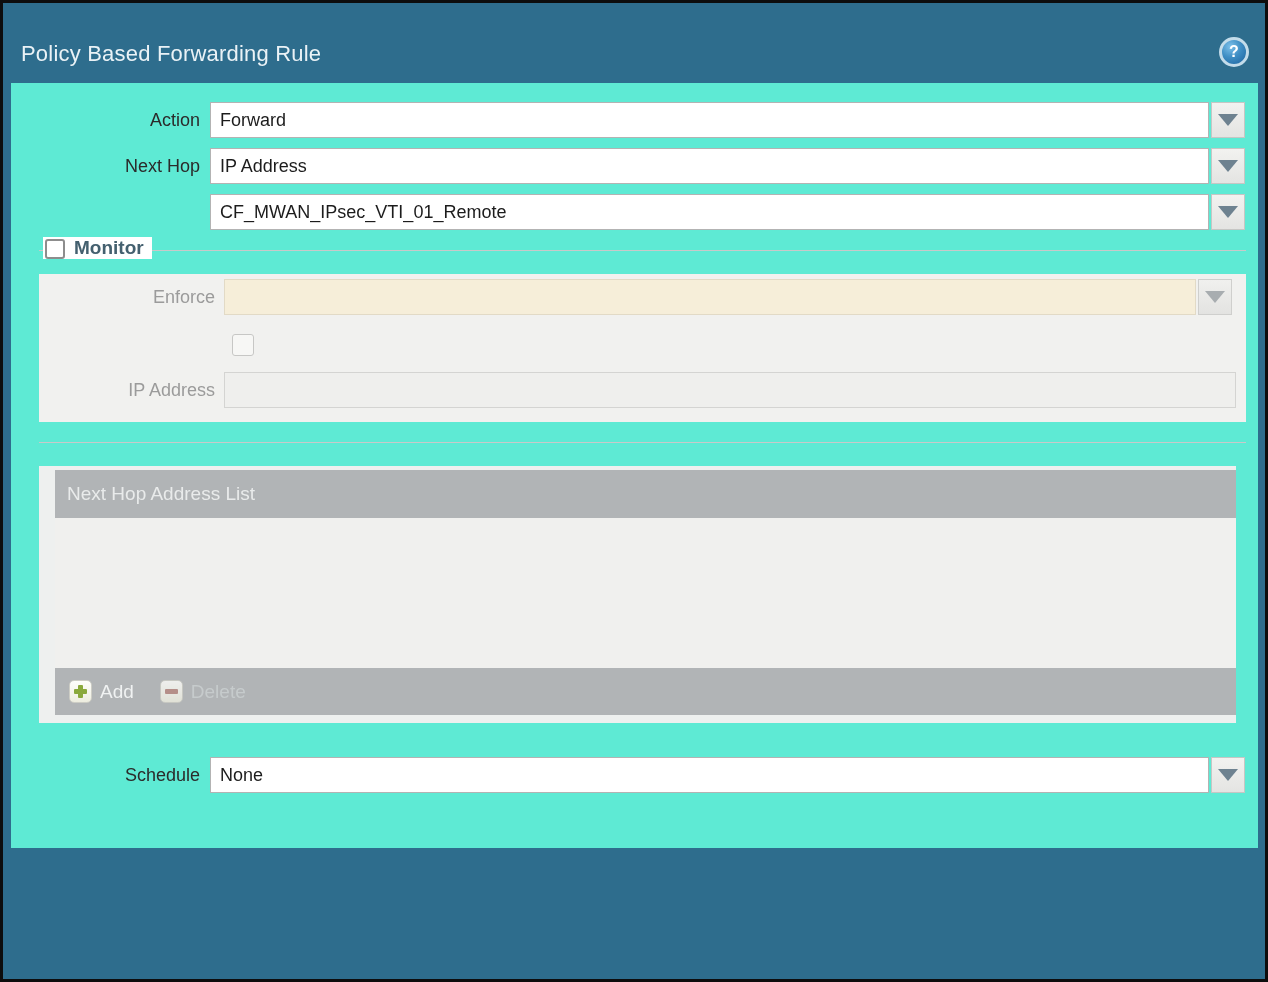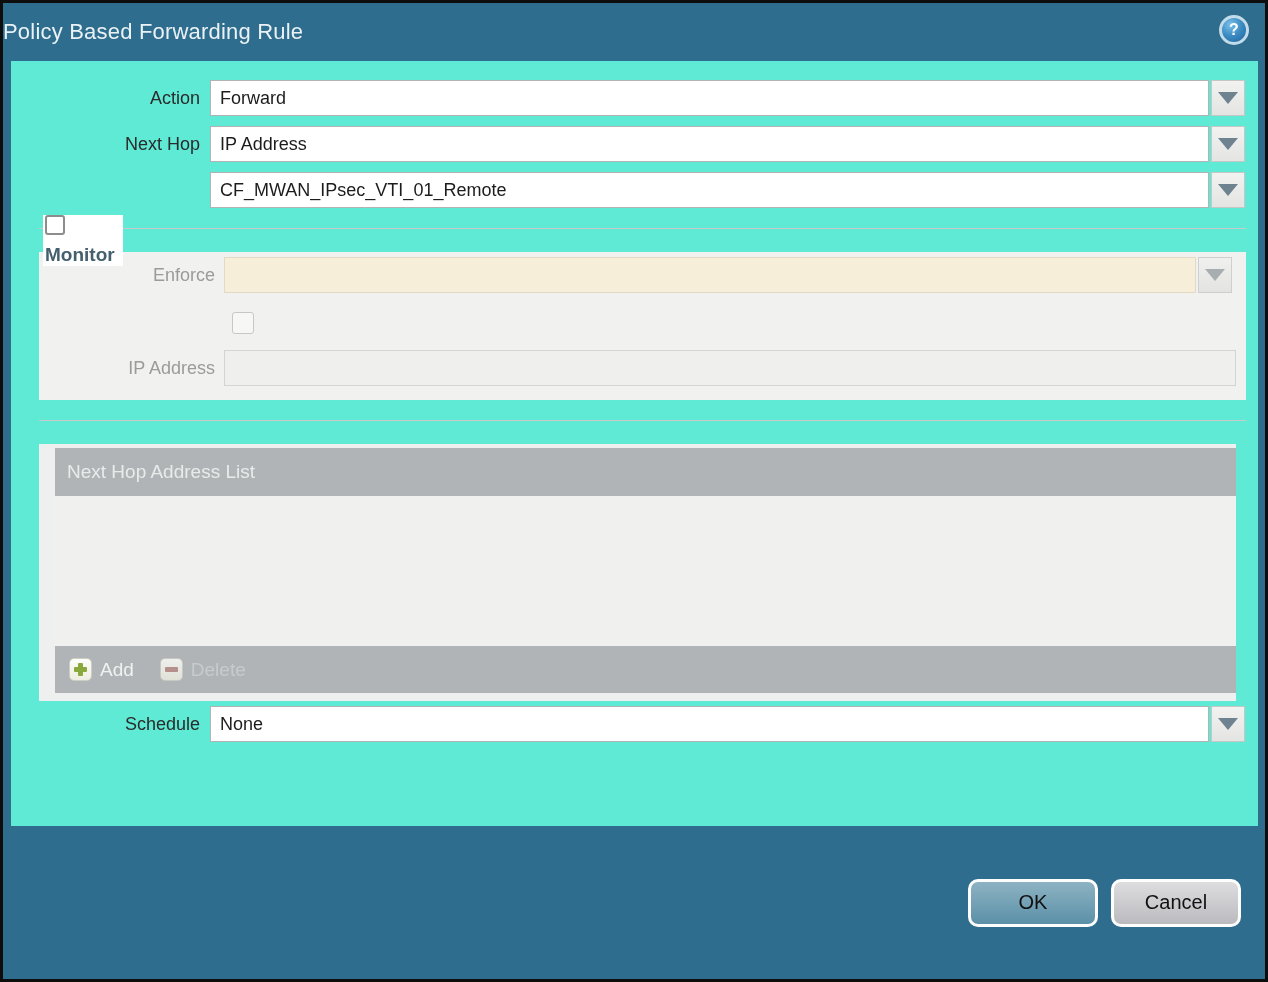--- a/index.html
+++ b/index.html
@@ -12,23 +12,24 @@
     width: 1268px; height: 982px;
     border: 3px solid #0d0d0d;
     background: #2e6d8d;
     position: relative;
     display: flex; flex-direction: column;
   }
   
   .titlebar {
     height: 58px;
     display: flex; align-items: center;
-    padding-left: 0;
+    padding-left: 18px;
     position: relative;
     flex: 0 0 auto;
+    margin-top: 22px;
   }
   .titlebar h1 {
     color: #eaf2f6; font-size: 22px; font-weight: 400;
     letter-spacing: 0.2px;
   }
   .help-btn {
     position: absolute; top: 12px; right: 16px;
     width: 30px; height: 30px; border-radius: 50%;
     border: 3px solid #c3dcea;
     background: radial-gradient(circle at 35% 28%, #7cc0ea 0%, #3f8ec4 45%, #1b629e 100%);
@@ -100,21 +101,21 @@
   .dd-btn.disabled .tri { border-top-color: #a8adb0; }
   
   .section {
     margin: 20px 12px 0 28px;
     border-top: 1px solid #c9c9c9;
     position: relative;
   }
   .legend {
     position: absolute; top: -14px; left: 4px;
     background: #fff; padding: 0 8px 0 2px;
-    display: flex; align-items: flex-start; gap: 9px; flex-direction: column;
+    display: flex; align-items: flex-end; gap: 9px;
   }
   .cb {
     width: 20px; height: 20px;
     border: 2px solid #8d8d8d; border-radius: 3px;
     background: #fff; cursor: pointer; flex: 0 0 auto;
   }
   .legend-label {
     font-size: 19px; font-weight: bold; color: #44606f;
     white-space: nowrap;
   }
@@ -186,21 +187,21 @@
   }
   .plus-v {
     position: absolute; width: 5px; height: 13px; border-radius: 1px;
     background: #8aa93c; left: 8px; top: 4px;
   }
   .minus-h { background: #a2625a; opacity: 0.75; }
   .tbtn-label { font-size: 19px; color: #f0f2f2; }
   .tbtn.disabled .tbtn-label { color: #c6cbcc; }
   .tbtn.disabled .ticon { opacity: 0.8; }
   
-  .schedule-row { margin-top: 5px; }
+  .schedule-row { margin-top: 34px; }
   
   .dlg-footer {
     flex: 1 1 auto;
     display: flex; align-items: center; justify-content: flex-end;
     gap: 13px; padding-right: 24px;
   }
   .btn {
     width: 130px; height: 48px;
     border: 3px solid #fdfdfd; border-radius: 10px;
     font-size: 20px; color: #111;
@@ -306,18 +307,14 @@
       <div class="dd-group">
         <div class="dd-value">None</div>
         <div class="dd-btn">
           <div class="tri"></div>
         </div>
       </div>
     </div>
 
   </div>
 
-  <div class="dlg-footer">
-    <div class="btn btn-ok">OK</div>
-    <div class="btn btn-cancel">Cancel</div>
-  </div>
 
 </div>
 
 </body></html>

